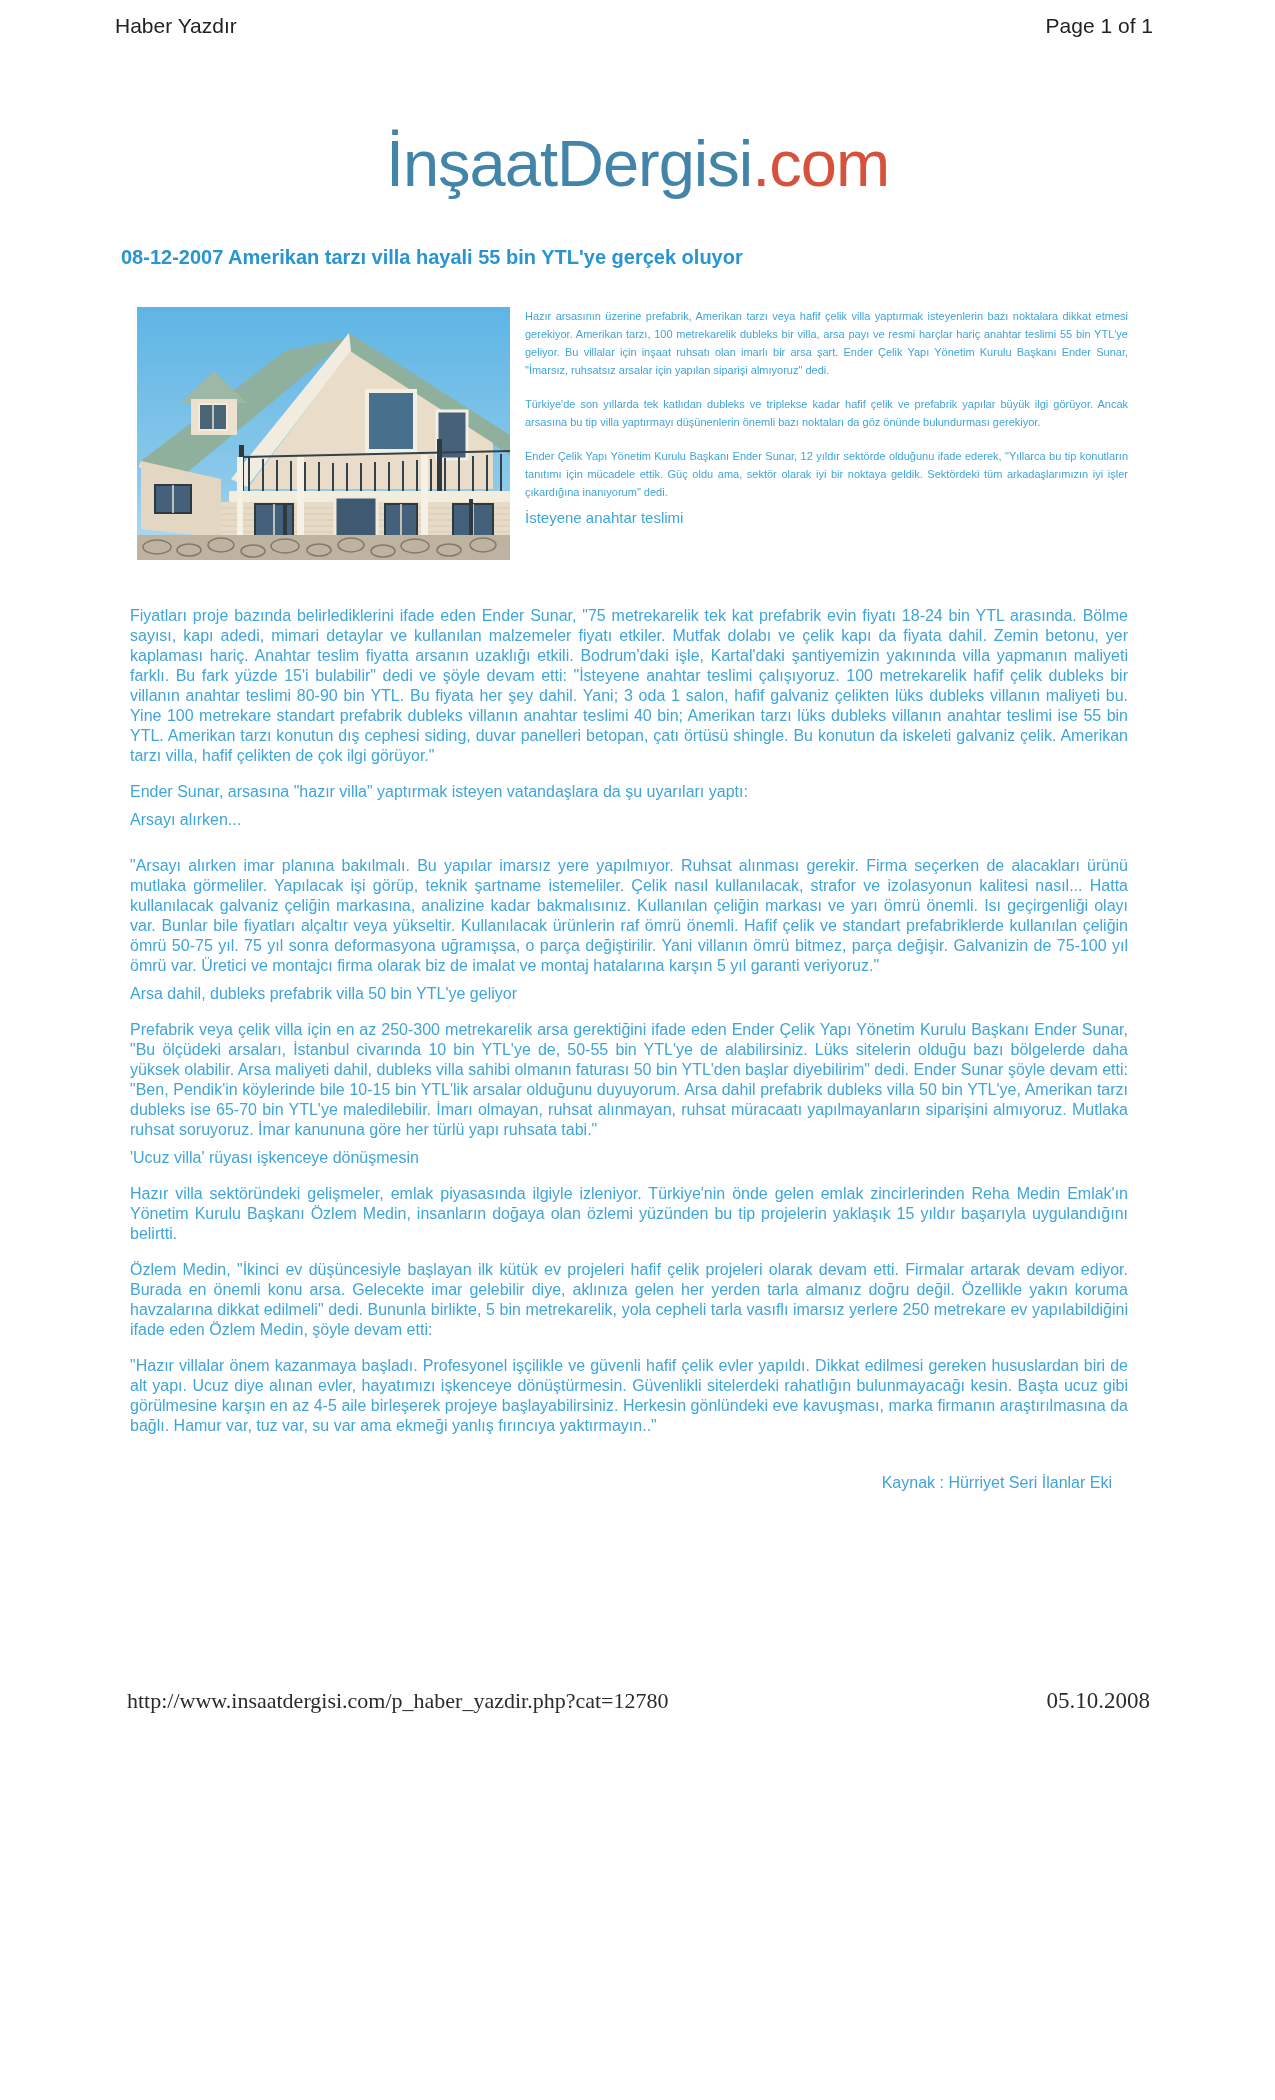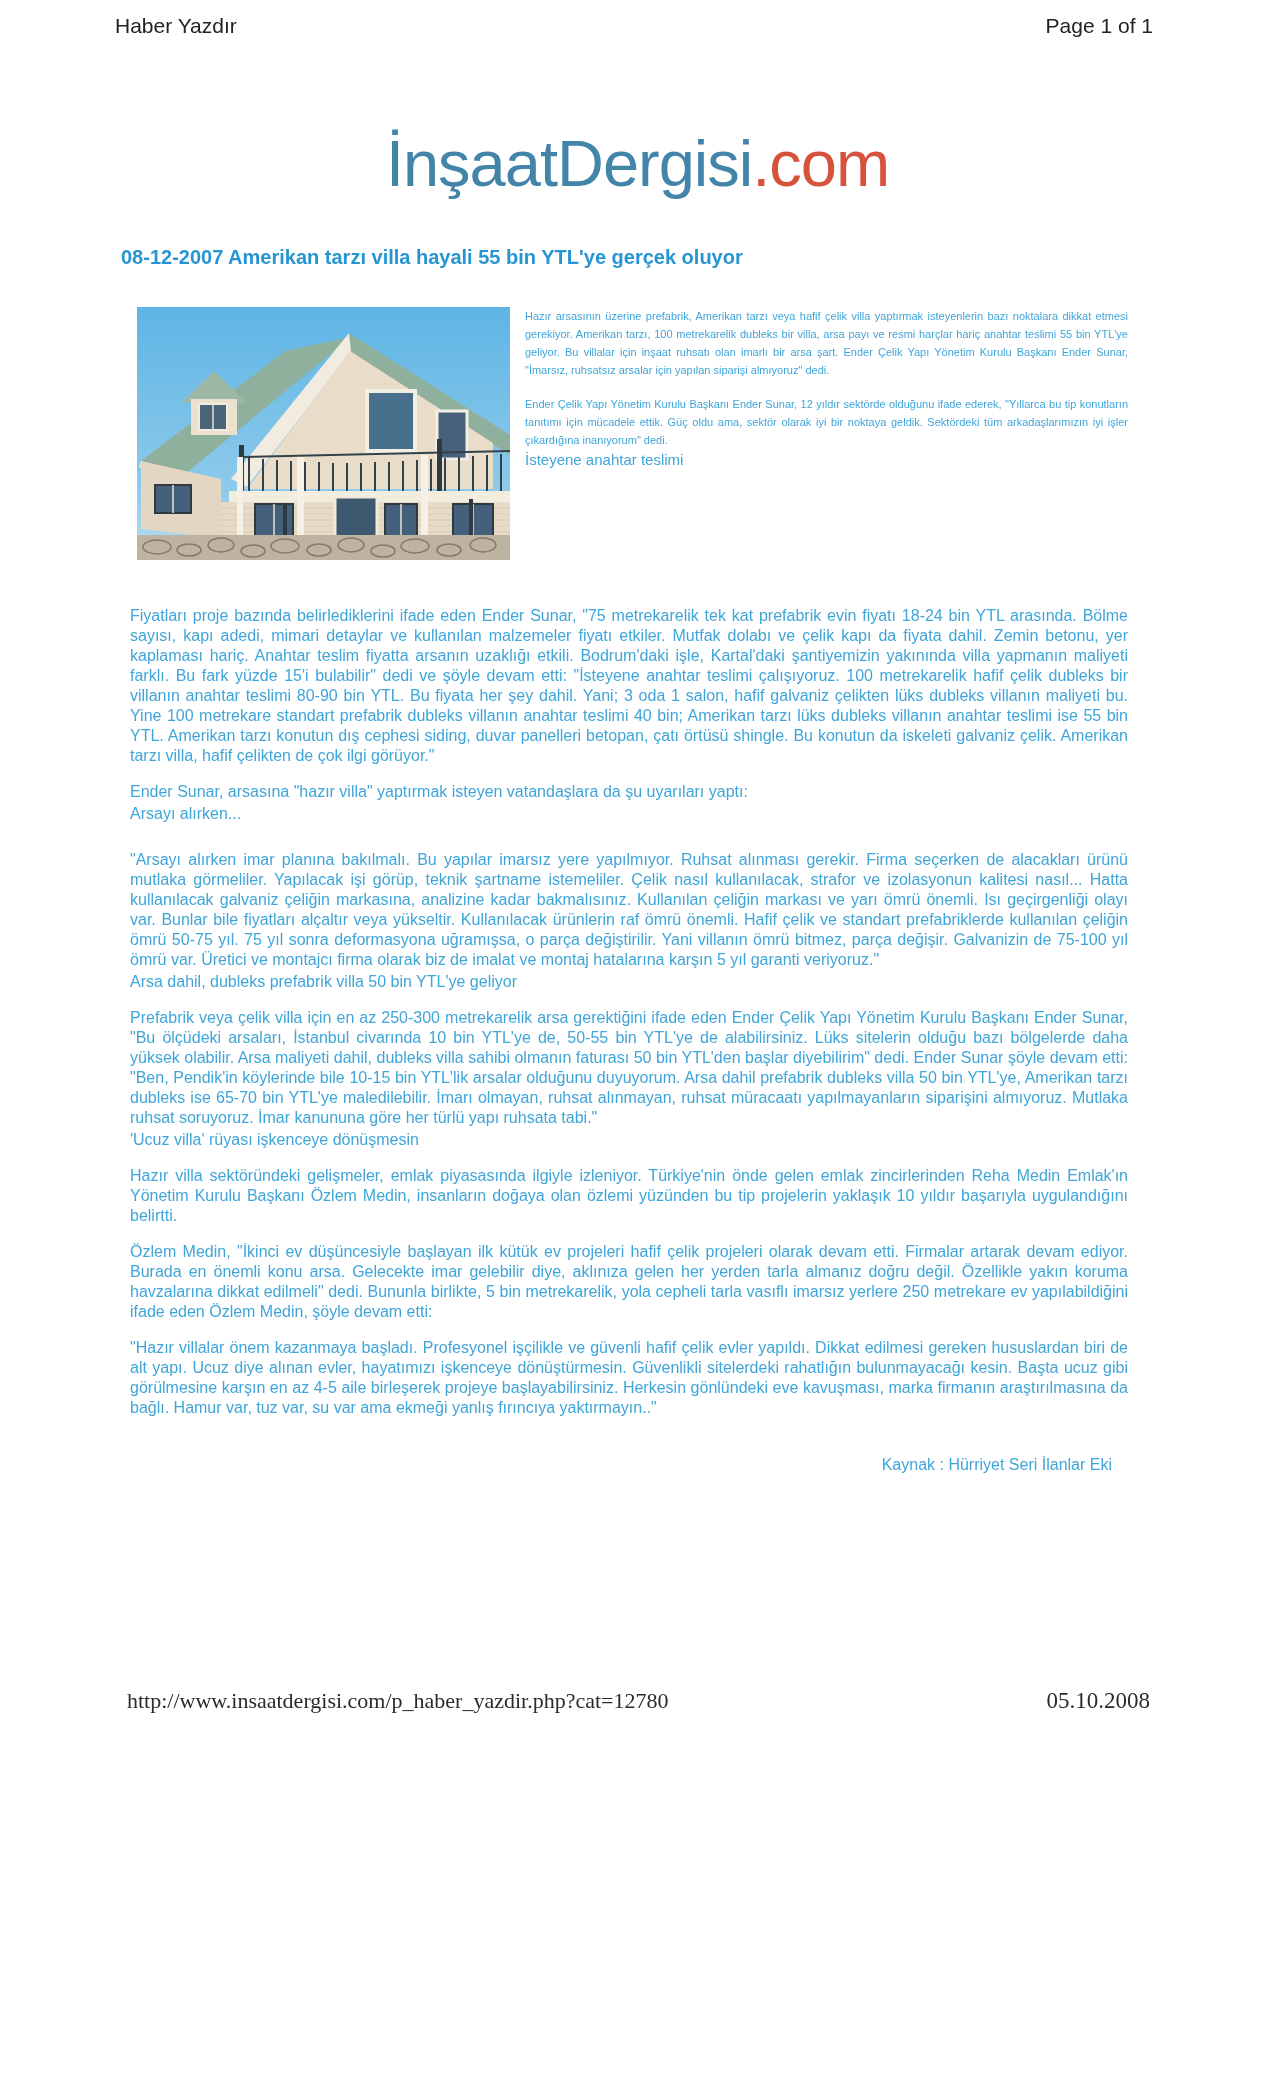--- a/index.html
+++ b/index.html
@@ -28,21 +28,21 @@
     color:#3fa5d9;
   }
   .photo{
     float:left;width:373px;height:253px;margin:0 15px 12px 7px;
     overflow:hidden;
   }
   .lead-para{
     margin:0 0 16px 0;font-size:11px;line-height:18px;text-align:justify;
   }
   .lead-para.tight{margin-bottom:0;}
-  .subline{margin:2px 0 0 0;font-size:15px;line-height:18px;}
+  .subline{margin:8px 0 0 0;font-size:15px;line-height:18px;}
   .clear{clear:both;height:34px;}
   .block{margin:0 0 16px 0;}
   .block.gap-lg{margin-bottom:26px;}
   .block .para{
     margin:0;font-size:16px;line-height:20px;text-align:justify;
   }
   .block .subline{font-size:16px;line-height:20px;}
   .subline:empty{display:none;}
   .source{
     margin:38px 16px 0 0;text-align:right;font-size:16px;color:#3fa5d9;
@@ -163,20 +163,21 @@
         <ellipse cx="214" cy="238" rx="13" ry="7"></ellipse>
         <ellipse cx="246" cy="244" rx="12" ry="6"></ellipse>
         <ellipse cx="278" cy="239" rx="14" ry="7"></ellipse>
         <ellipse cx="312" cy="243" rx="12" ry="6"></ellipse>
         <ellipse cx="346" cy="238" rx="13" ry="7"></ellipse>
       </g>
     </svg>
   </div>
 
   <p class="lead-para">Hazır arsasının üzerine prefabrik, Amerikan tarzı veya hafif çelik villa yaptırmak isteyenlerin bazı noktalara dikkat etmesi gerekiyor. Amerikan tarzı, 100 metrekarelik dubleks bir villa, arsa payı ve resmi harçlar hariç anahtar teslimi 55 bin YTL'ye geliyor. Bu villalar için inşaat ruhsatı olan imarlı bir arsa şart. Ender Çelik Yapı Yönetim Kurulu Başkanı Ender Sunar, "İmarsız, ruhsatsız arsalar için yapılan siparişi almıyoruz" dedi.</p>
+  <p class="lead-para">Türkiye'de son yıllarda tek katlıdan dubleks ve triplekse kadar hafif çelik ve prefabrik yapılar büyük ilgi görüyor. Ancak arsasına bu tip villa yaptırmayı düşünenlerin önemli bazı noktaları da göz önünde bulundurması gerekiyor.</p>
   <p class="lead-para tight">Ender Çelik Yapı Yönetim Kurulu Başkanı Ender Sunar, 12 yıldır sektörde olduğunu ifade ederek, "Yıllarca bu tip konutların tanıtımı için mücadele ettik. Güç oldu ama, sektör olarak iyi bir noktaya geldik. Sektördeki tüm arkadaşlarımızın iyi işler çıkardığına inanıyorum" dedi.</p>
   <p class="subline">İsteyene anahtar teslimi</p>
 
   <div class="clear"></div>
 
   <div class="block">
     <p class="para">Fiyatları proje bazında belirlediklerini ifade eden Ender Sunar, "75 metrekarelik tek kat prefabrik evin fiyatı 18-24 bin YTL arasında. Bölme sayısı, kapı adedi, mimari detaylar ve kullanılan malzemeler fiyatı etkiler. Mutfak dolabı ve çelik kapı da fiyata dahil. Zemin betonu, yer kaplaması hariç. Anahtar teslim fiyatta arsanın uzaklığı etkili. Bodrum'daki işle, Kartal'daki şantiyemizin yakınında villa yapmanın maliyeti farklı. Bu fark yüzde 15'i bulabilir" dedi ve şöyle devam etti: "İsteyene anahtar teslimi çalışıyoruz. 100 metrekarelik hafif çelik dubleks bir villanın anahtar teslimi 80-90 bin YTL. Bu fiyata her şey dahil. Yani; 3 oda 1 salon, hafif galvaniz çelikten lüks dubleks villanın maliyeti bu. Yine 100 metrekare standart prefabrik dubleks villanın anahtar teslimi 40 bin; Amerikan tarzı lüks dubleks villanın anahtar teslimi ise 55 bin YTL. Amerikan tarzı konutun dış cephesi siding, duvar panelleri betopan, çatı örtüsü shingle. Bu konutun da iskeleti galvaniz çelik. Amerikan tarzı villa, hafif çelikten de çok ilgi görüyor."</p>
 
   </div>
 
@@ -189,21 +190,21 @@
     <p class="para">"Arsayı alırken imar planına bakılmalı. Bu yapılar imarsız yere yapılmıyor. Ruhsat alınması gerekir. Firma seçerken de alacakları ürünü mutlaka görmeliler. Yapılacak işi görüp, teknik şartname istemeliler. Çelik nasıl kullanılacak, strafor ve izolasyonun kalitesi nasıl... Hatta kullanılacak galvaniz çeliğin markasına, analizine kadar bakmalısınız. Kullanılan çeliğin markası ve yarı ömrü önemli. Isı geçirgenliği olayı var. Bunlar bile fiyatları alçaltır veya yükseltir. Kullanılacak ürünlerin raf ömrü önemli. Hafif çelik ve standart prefabriklerde kullanılan çeliğin ömrü 50-75 yıl. 75 yıl sonra deformasyona uğramışsa, o parça değiştirilir. Yani villanın ömrü bitmez, parça değişir. Galvanizin de 75-100 yıl ömrü var. Üretici ve montajcı firma olarak biz de imalat ve montaj hatalarına karşın 5 yıl garanti veriyoruz."</p>
     <p class="subline">Arsa dahil, dubleks prefabrik villa 50 bin YTL'ye geliyor</p>
   </div>
 
   <div class="block">
     <p class="para">Prefabrik veya çelik villa için en az 250-300 metrekarelik arsa gerektiğini ifade eden Ender Çelik Yapı Yönetim Kurulu Başkanı Ender Sunar, "Bu ölçüdeki arsaları, İstanbul civarında 10 bin YTL'ye de, 50-55 bin YTL'ye de alabilirsiniz. Lüks sitelerin olduğu bazı bölgelerde daha yüksek olabilir. Arsa maliyeti dahil, dubleks villa sahibi olmanın faturası 50 bin YTL'den başlar diyebilirim" dedi. Ender Sunar şöyle devam etti: "Ben, Pendik'in köylerinde bile 10-15 bin YTL'lik arsalar olduğunu duyuyorum. Arsa dahil prefabrik dubleks villa 50 bin YTL'ye, Amerikan tarzı dubleks ise 65-70 bin YTL'ye maledilebilir. İmarı olmayan, ruhsat alınmayan, ruhsat müracaatı yapılmayanların siparişini almıyoruz. Mutlaka ruhsat soruyoruz. İmar kanununa göre her türlü yapı ruhsata tabi."</p>
     <p class="subline">'Ucuz villa'  rüyası işkenceye dönüşmesin</p>
   </div>
 
   <div class="block">
-    <p class="para">Hazır villa sektöründeki gelişmeler, emlak piyasasında ilgiyle izleniyor. Türkiye'nin önde gelen emlak zincirlerinden Reha Medin Emlak'ın Yönetim Kurulu Başkanı Özlem Medin, insanların doğaya olan özlemi yüzünden bu tip projelerin yaklaşık 10 yıldır başarıyla uygulandığını belirtti.</p>
+    <p class="para">Hazır villa sektöründeki gelişmeler, emlak piyasasında ilgiyle izleniyor. Türkiye'nin önde gelen emlak zincirlerinden Reha Medin Emlak'ın Yönetim Kurulu Başkanı Özlem Medin, insanların doğaya olan özlemi yüzünden bu tip projelerin yaklaşık 15 yıldır başarıyla uygulandığını belirtti.</p>
 
   </div>
 
   <div class="block">
     <p class="para">Özlem Medin, "İkinci ev düşüncesiyle başlayan ilk kütük ev projeleri hafif çelik projeleri olarak devam etti. Firmalar artarak devam ediyor. Burada en önemli konu arsa. Gelecekte imar gelebilir diye, aklınıza gelen her yerden tarla almanız doğru değil. Özellikle yakın koruma havzalarına dikkat edilmeli" dedi. Bununla birlikte, 5 bin metrekarelik, yola cepheli tarla vasıflı imarsız yerlere 250 metrekare ev yapılabildiğini ifade eden Özlem Medin, şöyle devam etti:</p>
 
   </div>
 
   <div class="block">
     <p class="para">"Hazır villalar önem kazanmaya başladı. Profesyonel işçilikle ve güvenli hafif çelik evler yapıldı. Dikkat edilmesi gereken hususlardan biri de alt yapı. Ucuz diye alınan evler, hayatımızı işkenceye dönüştürmesin. Güvenlikli sitelerdeki rahatlığın bulunmayacağı kesin. Başta ucuz gibi görülmesine karşın en az 4-5 aile birleşerek projeye başlayabilirsiniz. Herkesin gönlündeki eve kavuşması, marka firmanın araştırılmasına da bağlı. Hamur var, tuz var, su var ama ekmeği yanlış fırıncıya yaktırmayın.."</p>

